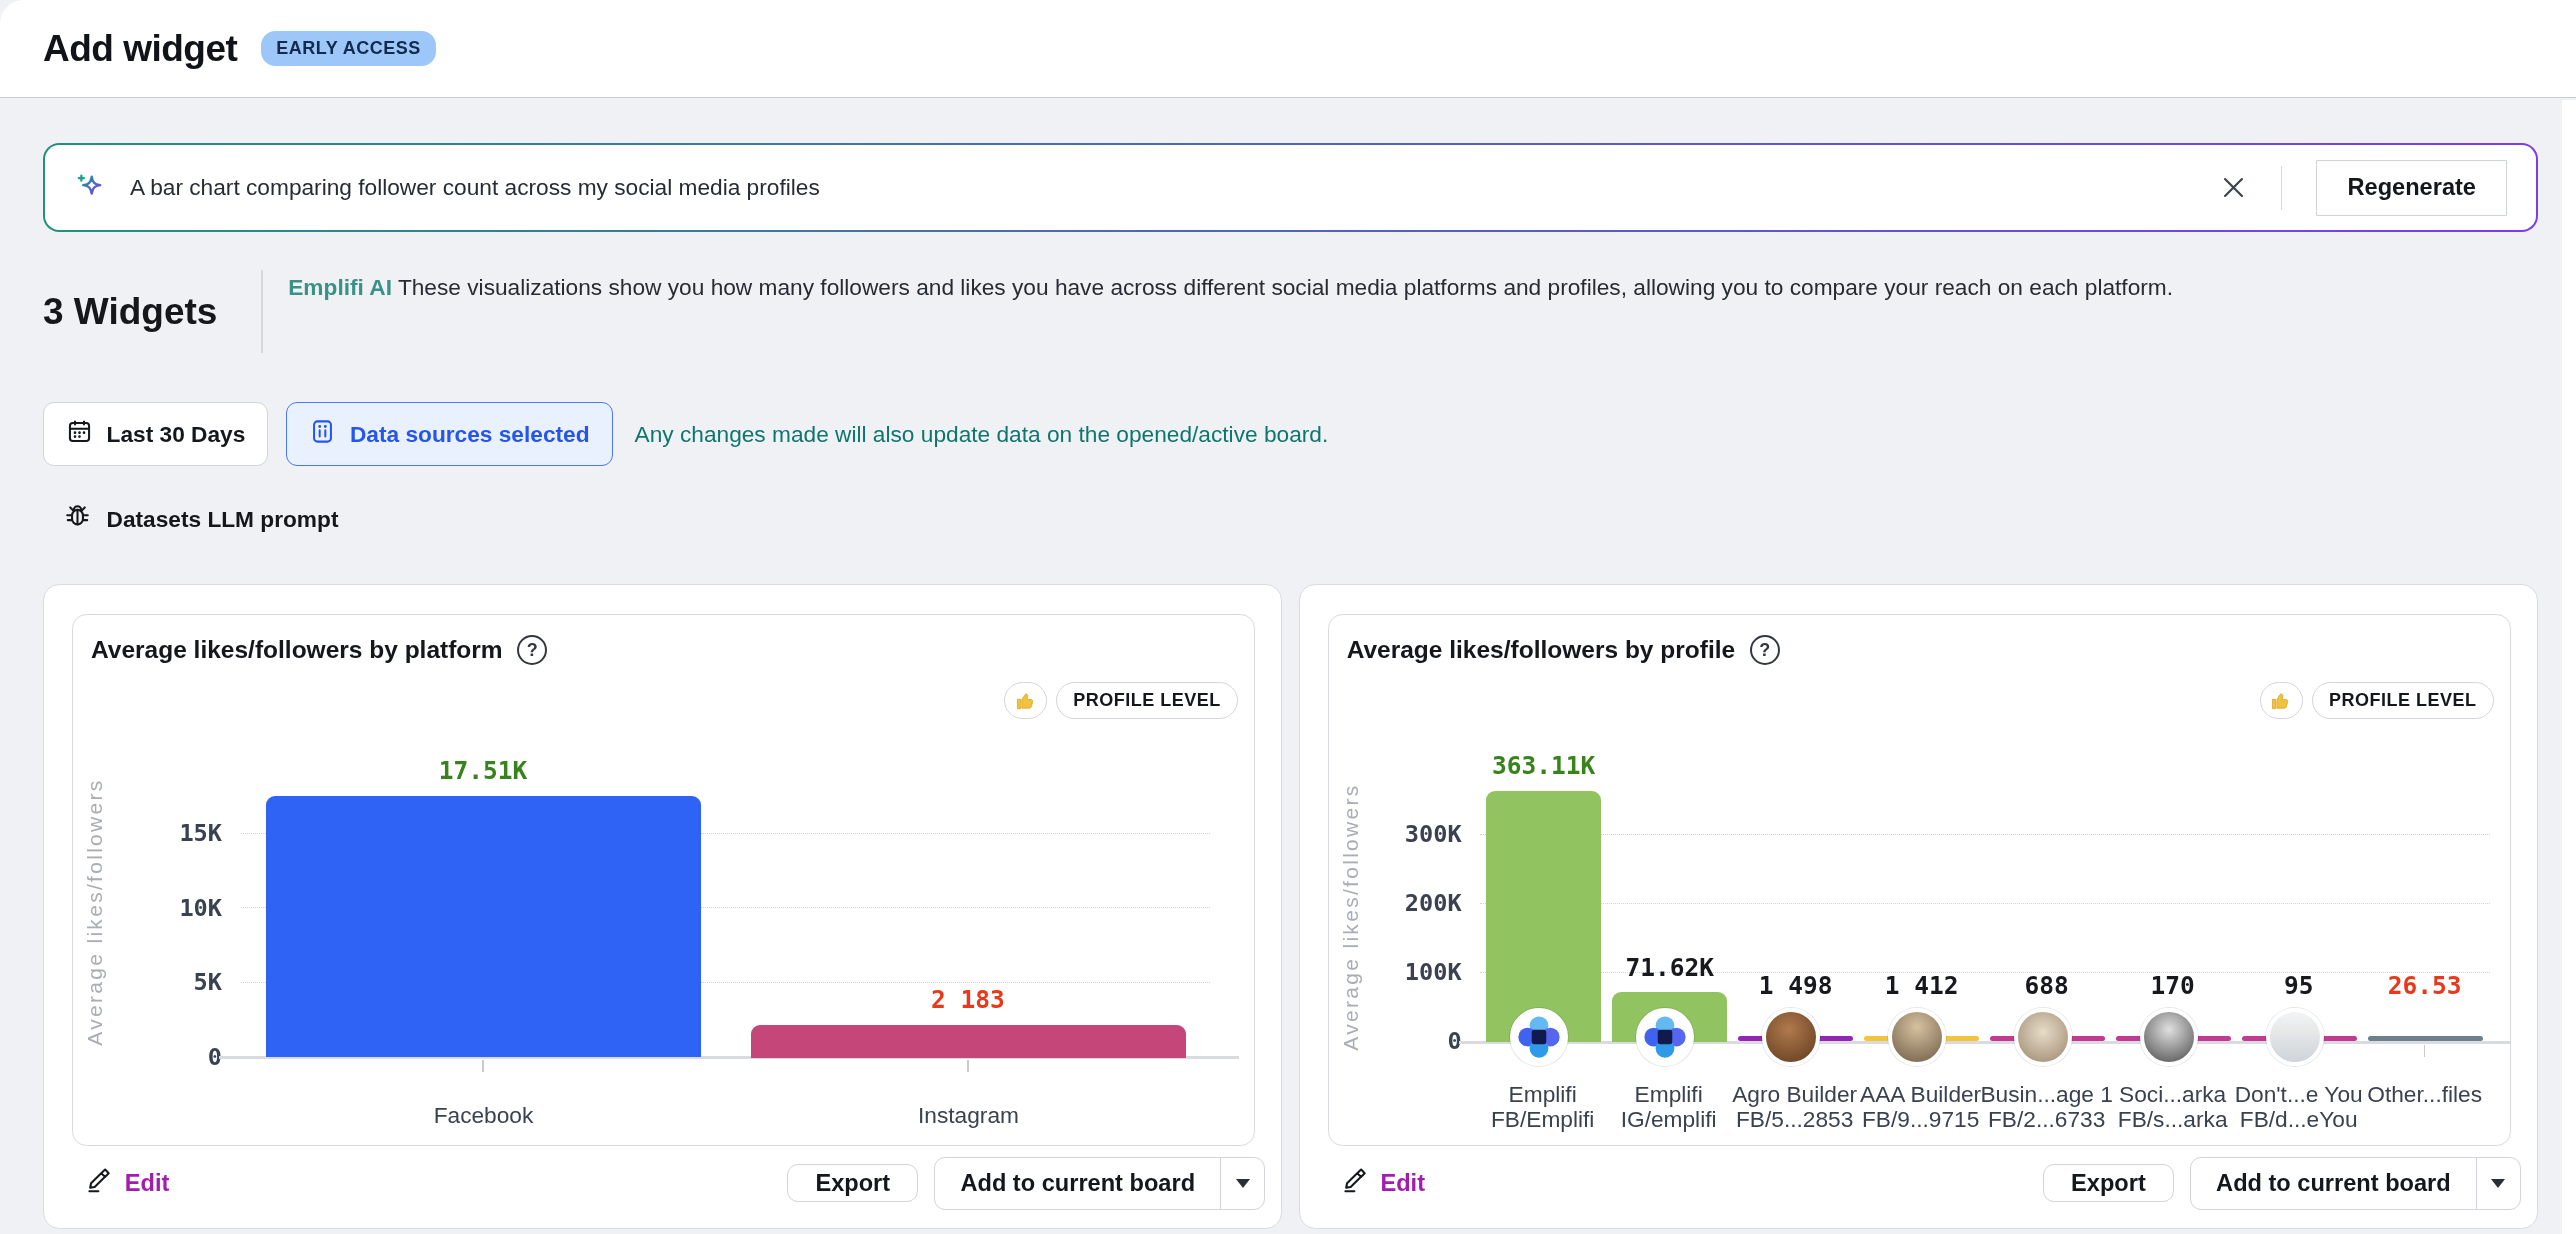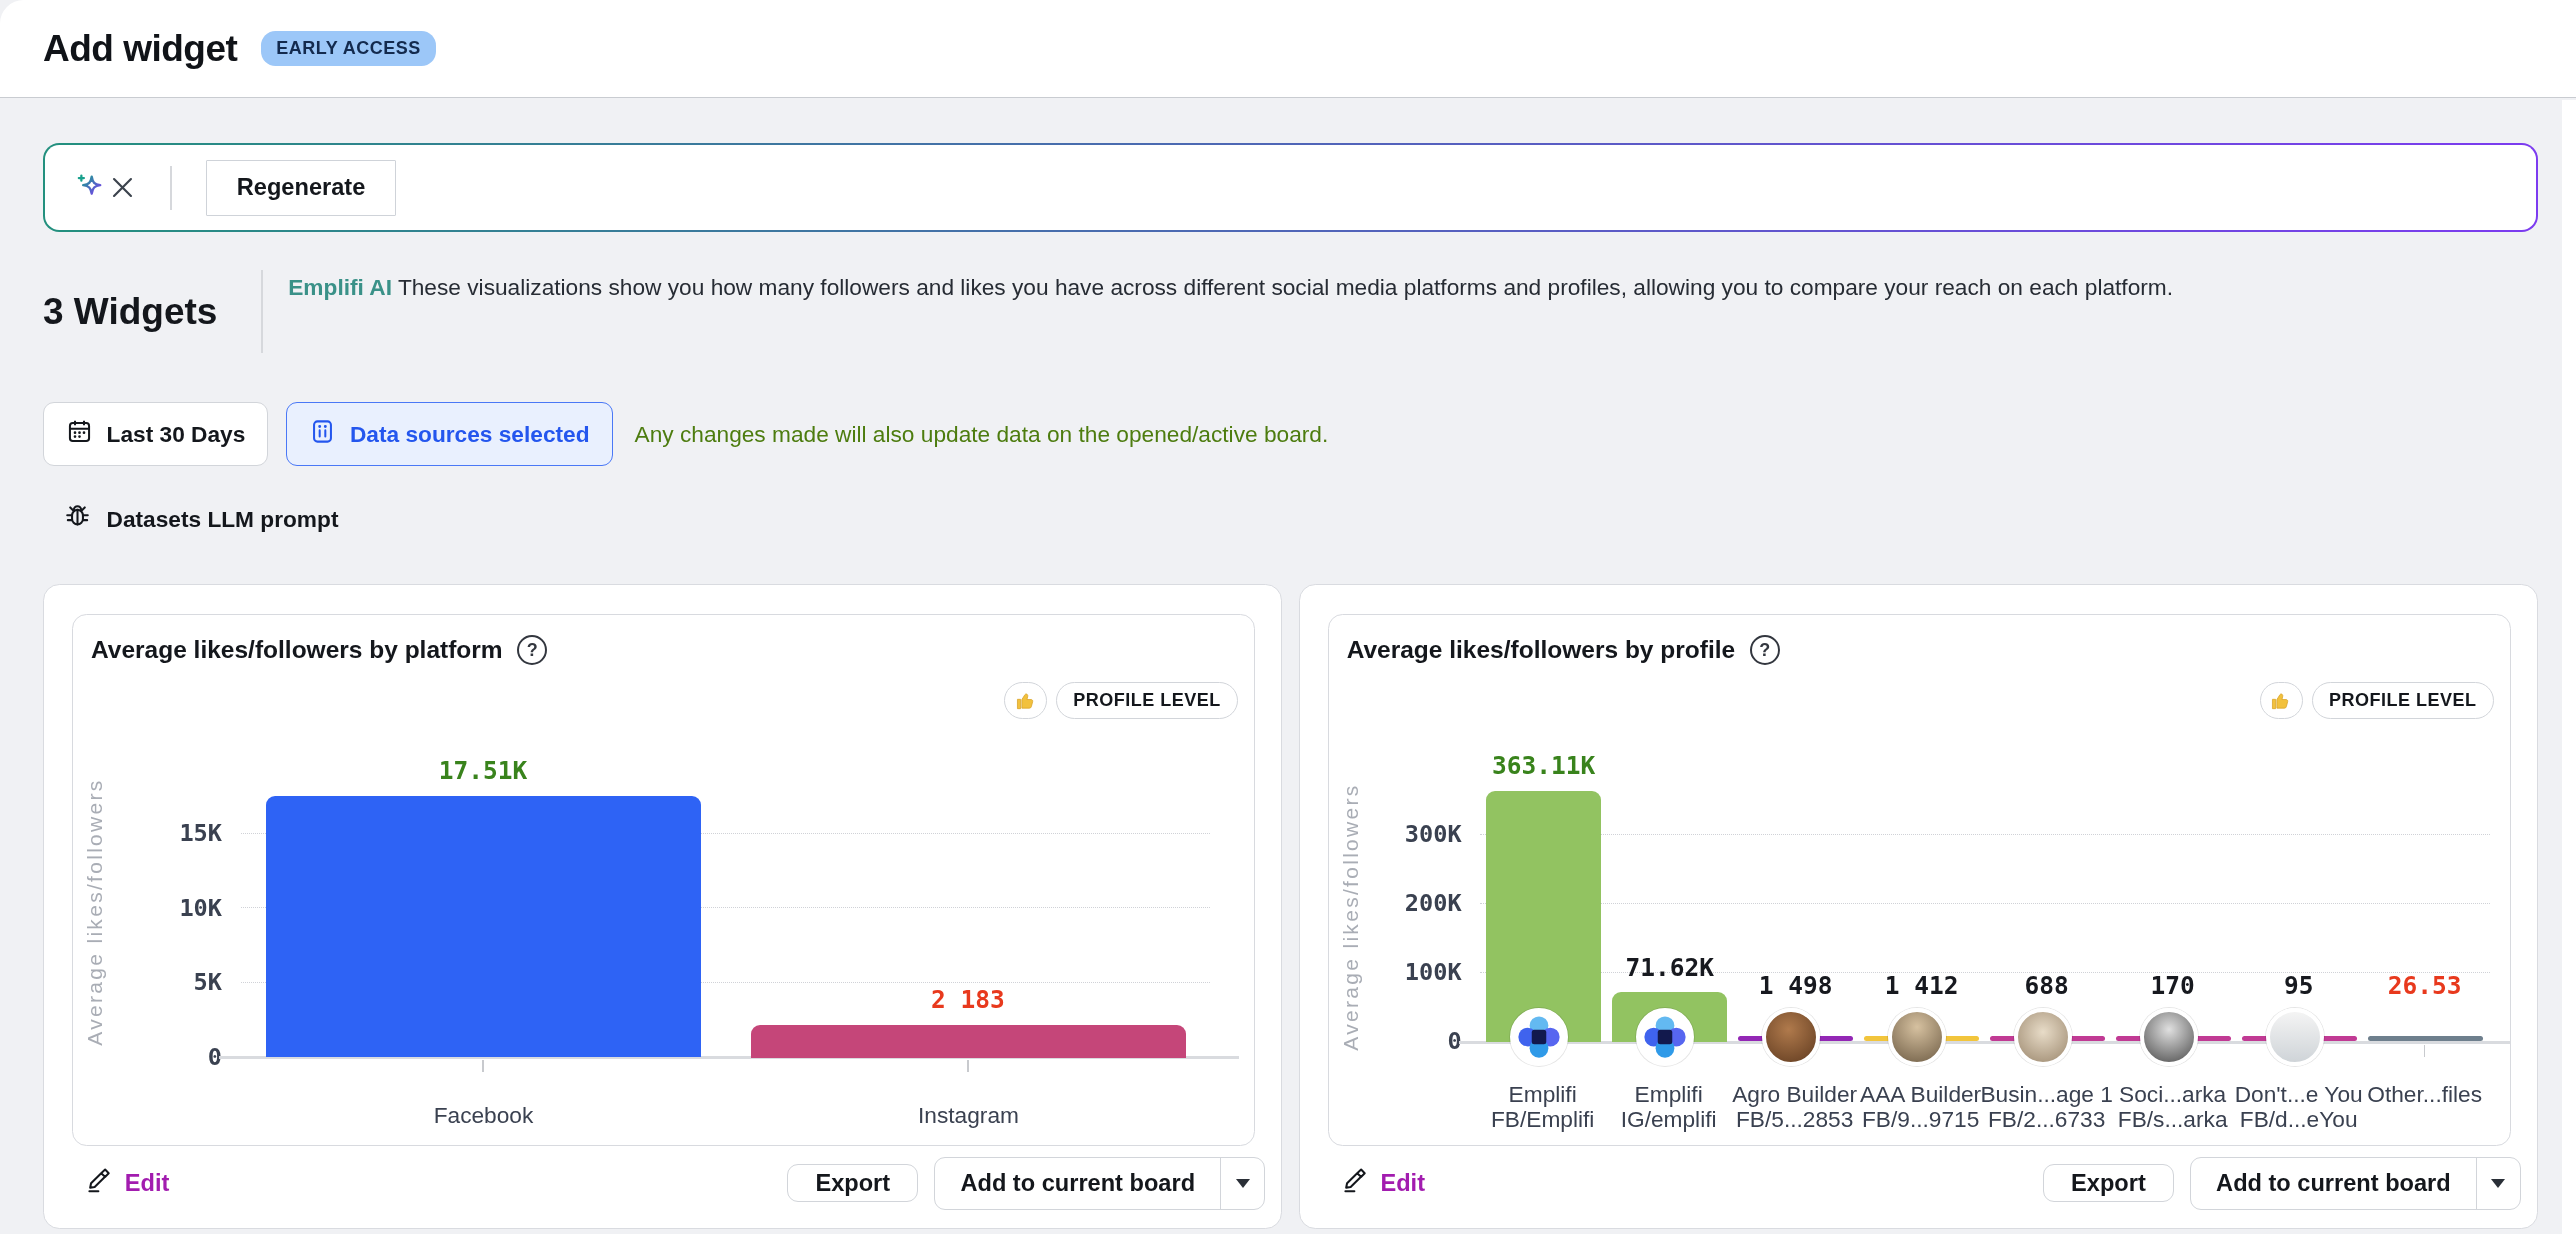--- a/index.html
+++ b/index.html
@@ -32,21 +32,21 @@
   .sline { width:1.8px; background:#d6d8dc; margin-left:44px; }
   .desc { font-size:22.7px; color:#272c34; line-height:1.35; margin-left:25px; padding-top:1.8px; max-width:2112px; }
   .desc .ai { color:#3a9188; font-weight:bold; }
 
   
   .filters { margin-top:49px; display:flex; align-items:center; }
   .btn { height:64px; border:1.8px solid #d2d5da; border-radius:11px; background:#fff; display:inline-flex;
          align-items:center; gap:13.6px; padding:0 22px; font-size:22.7px; font-weight:bold; color:#14171c;
          font-family:inherit; cursor:pointer; }
   .btn.blue { border-color:#4a78f6; background:#e9f0fe; color:#2456ee; margin-left:18px; }
-  .note { font-size:22.7px; color:#4d7c0f; margin-left:22px; }
+  .note { font-size:22.7px; color:#0f766e; margin-left:22px; }
 
   .datasets { margin-top:36px; display:flex; align-items:center; gap:14.5px; font-size:22.7px; font-weight:bold;
               color:#14171c; padding-left:20px; cursor:pointer; }
 
   
   .cards { margin-top:47px; display:flex; gap:16.3px; }
   .card { flex:1; background:#fff; border:1.8px solid #d9dbe0; border-radius:16.3px; height:645px;
           display:flex; flex-direction:column; }
   .inner { margin:29px 26px 0 28px; border:1.8px solid #d8dadf; border-radius:14.5px; height:532px; position:relative;
            overflow:hidden; }
@@ -113,20 +113,21 @@
         <defs>
             <linearGradient id="sg" x1="0" y1="0" x2="1" y2="1">
           <stop offset="0" stop-color="#18a08c"></stop>
               <stop offset="1" stop-color="#7c3bf0"></stop>
         </linearGradient>
           </defs>
         <path d="M12.5 4c.7 4.2 1.9 5.4 6 6-4.1.6-5.3 1.8-6 6-.7-4.2-1.9-5.4-6-6 4.1-.6 5.3-1.8 6-6z" stroke="url(#sg)" stroke-width="1.7" stroke-linejoin="round"></path>
         <path d="M5.2 3.2v3.6M3.4 5h3.6" stroke="#18a08c" stroke-width="1.6" stroke-linecap="round"></path>
       </svg>
     </span>
+    <span class="prompt-text">A bar chart comparing follower count across my social media profiles</span>
     <button class="icon-btn">
       <svg width="29" height="29" viewBox="0 0 24 24">
           <path d="M5 5l14 14M19 5L5 19" stroke="#3c434d" stroke-width="1.8" stroke-linecap="round"></path>
         </svg>
     </button>
     <span class="vsep"></span>
     <button class="regen">Regenerate</button>
   </div>
 
   <div class="summary">

